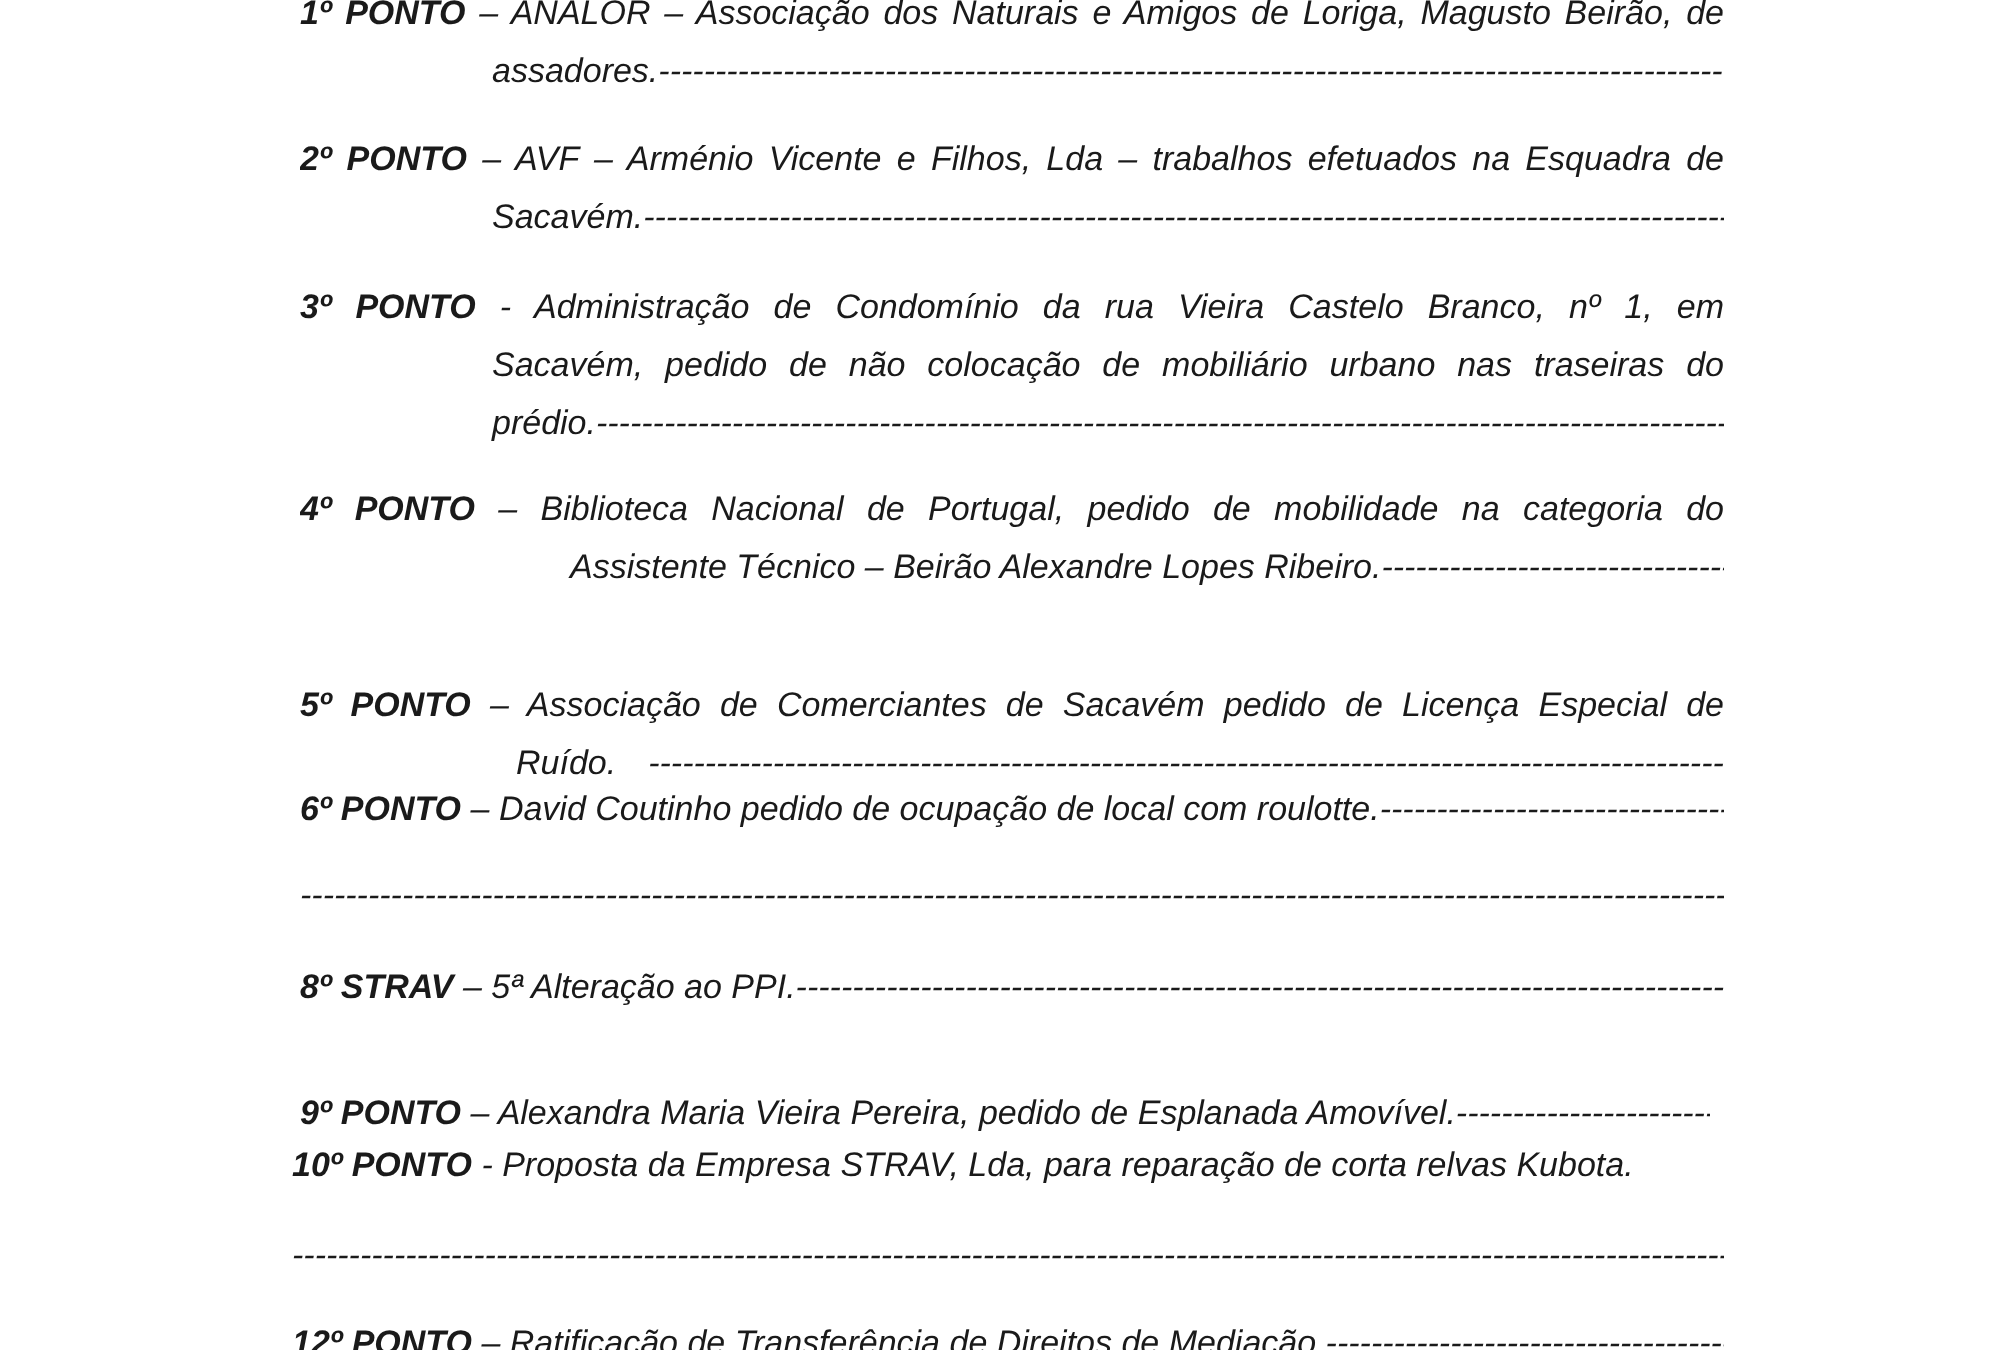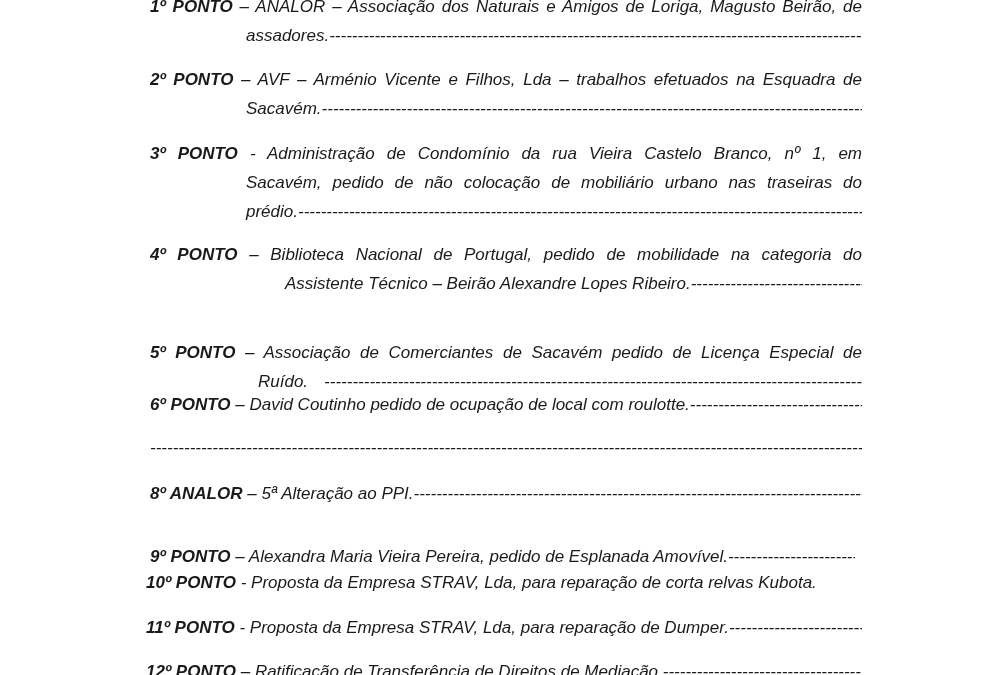--- a/index.html
+++ b/index.html
@@ -69,39 +69,38 @@
   </div>
 
   <div class="item" style="top:433px;">
     <div class="line lead">
         <span class="fill">-----------------------------------------------------------------------------------------------------------------------------------</span>
       </div>
   </div>
 
   <div class="item" style="top:479px;">
     <div class="line lead">
-        <span class="txt"><span class="label">8º ANALOR</span><span> – </span><span>5ª Alteração ao PPI.</span></span>
+        <span class="txt"><span class="label">8º STRAV</span><span> – </span><span>5ª Alteração ao PPI.</span></span>
         <span class="fill">-----------------------------------------------------------------------------------------------------------------------------------</span>
       </div>
   </div>
 
   <div class="item" style="top:518px; width:705px;margin-top:24px;">
     <div class="line lead">
         <span class="txt"><span class="label">9º PONTO</span><span> – </span><span>Alexandra Maria Vieira Pereira, pedido de Esplanada Amovível.</span></span>
         <span class="fill">-----------------------------------------------------------------------------------------------------------------------------------</span>
       </div>
   </div>
 
   <div class="item" style="top:568px; left:146px; width:712px;">
     <div class="line"><span class="label">10º PONTO</span><span> - </span><span>Proposta da Empresa STRAV, Lda, para reparação de corta relvas Kubota.</span></div>
   </div>
 
   <div class="item" style="top:613px; left:146px; width:716px;">
     <div class="line lead">
-        <span class="txt"><span class="label">11º PONTO</span><span> - </span><span>Proposta da Empresa STRAV, Lda, para reparação de Dumper.</span></span>
         <span class="fill">-----------------------------------------------------------------------------------------------------------------------------------</span>
       </div>
   </div>
 
   <div class="item" style="top:657px; left:146px; width:716px;">
     <div class="line lead">
         <span class="txt"><span class="label">12º PONTO</span><span> – </span><span>Ratificação de Transferência de Direitos de Mediação.</span></span>
         <span class="fill">-----------------------------------------------------------------------------------------------------------------------------------</span>
       </div>
   </div>

